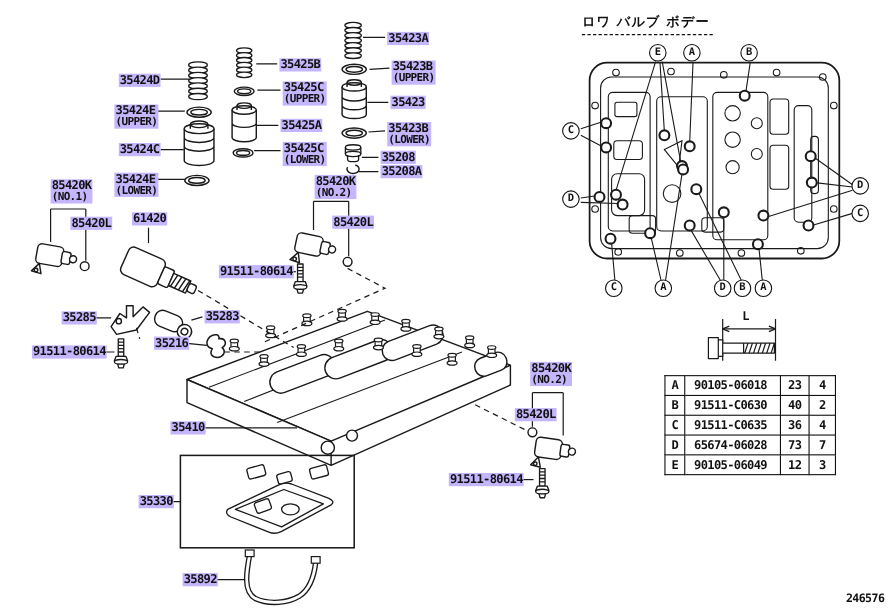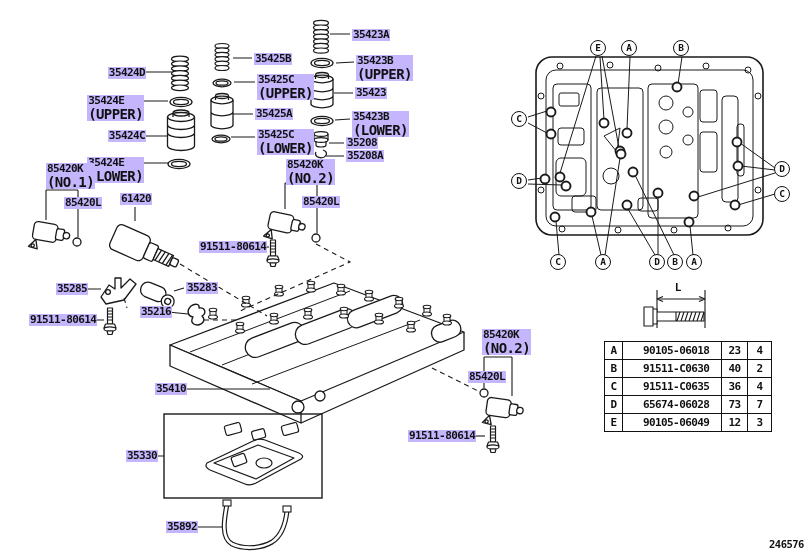--- a/index.html
+++ b/index.html
@@ -1,35 +1,35 @@
 <!DOCTYPE html>
 <html><head>
 <meta charset="utf-8">
 <style>
   html,body{margin:0;padding:0;background:#fff}
   .stage{position:relative;width:811px;height:560px;background:#fff;overflow:hidden;
          font-family:"DejaVu Sans Mono",monospace;color:#111}
   .art{position:absolute;left:0;top:0}
   .lbl{position:absolute;font:bold 11px "DejaVu Sans Mono",monospace;letter-spacing:-0.6px;
        line-height:1.05;background:#c4b5fd;padding:0 1px;white-space:nowrap;color:#111}
-  .lbl .sub{display:block;font-size:14px;letter-spacing:-0.6px}
+  .lbl .sub{display:block;font-size:10px;letter-spacing:-0.6px}
   .ra{text-align:left}
   .callout{position:absolute;width:14px;height:14px;border:1.6px solid #111;border-radius:50%;
            background:#fff;font:bold 9.5px "DejaVu Sans Mono",monospace;text-align:center;
            line-height:14px;color:#111}
   .jp-title{position:absolute;left:529px;top:12px;font:bold 12px "DejaVu Sans",sans-serif;
             letter-spacing:1px;border-bottom:1.3px dashed #111;padding:0 3px 2px 0;background:#fff}
   .doc-num{position:absolute;left:769px;top:538px;font:bold 10.5px "DejaVu Sans Mono",monospace;
            letter-spacing:-0.5px}
   .dim-l{position:absolute;left:671px;top:281px;width:14px;text-align:center;
          font:bold 11px "DejaVu Sans Mono",monospace;background:#fff}
   .parts-table{position:absolute;left:604px;top:341px;border-collapse:collapse;background:#fff}
   .parts-table td{border:1.4px solid #111;font:bold 11px "DejaVu Sans Mono",monospace;
                   letter-spacing:-0.6px;color:#111;text-align:center;height:17px;padding:0 2px}
-  .parts-table td.pn{text-align:left;padding-left:20px;min-width:76px}
+  .parts-table td.pn{text-align:left;padding-left:8px;min-width:76px}
   .parts-table td.pnh{text-align:center;min-width:76px}
   .parts-table td.key{width:13px}
   .parts-table td.lcol{width:21px}
   .parts-table td.qcol{width:19px}
   .parts-table td.diag{background:linear-gradient(to bottom right,#fff 46%,#111 47%,#111 53%,#fff 54%)}
 </style>
 </head>
 <body>
 
 <div class="stage">
@@ -359,20 +359,21 @@
 <div class="lbl" style="left:186px;top:282px"><span>35283</span></div>
 <div class="lbl" style="left:29px;top:314px"><span>91511-80614</span></div>
 <div class="lbl" style="left:140px;top:306px"><span>35216</span></div>
 <div class="lbl" style="left:155px;top:383px"><span>35410</span></div>
 <div class="lbl" style="left:482px;top:329px"><span>85420K</span><span class="sub">(NO.2)</span></div>
 <div class="lbl" style="left:468px;top:371px"><span>85420L</span></div>
 <div class="lbl" style="left:408px;top:430px"><span>91511-80614</span></div>
 <div class="lbl" style="left:126px;top:450px"><span>35330</span></div>
 <div class="lbl" style="left:166px;top:521px"><span>35892</span></div>
 
+<div class="jp-title">ロワ バルブ ボデー</div>
 
 <div class="callout" style="left:590px;top:40px">E</div>
 <div class="callout" style="left:621px;top:40px">A</div>
 <div class="callout" style="left:673px;top:40px">B</div>
 <div class="callout" style="left:511px;top:111px">C</div>
 <div class="callout" style="left:511px;top:173px">D</div>
 <div class="callout" style="left:774px;top:161px">D</div>
 <div class="callout" style="left:774px;top:186px">C</div>
 <div class="callout" style="left:550px;top:254px">C</div>
 <div class="callout" style="left:595px;top:254px">A</div>

